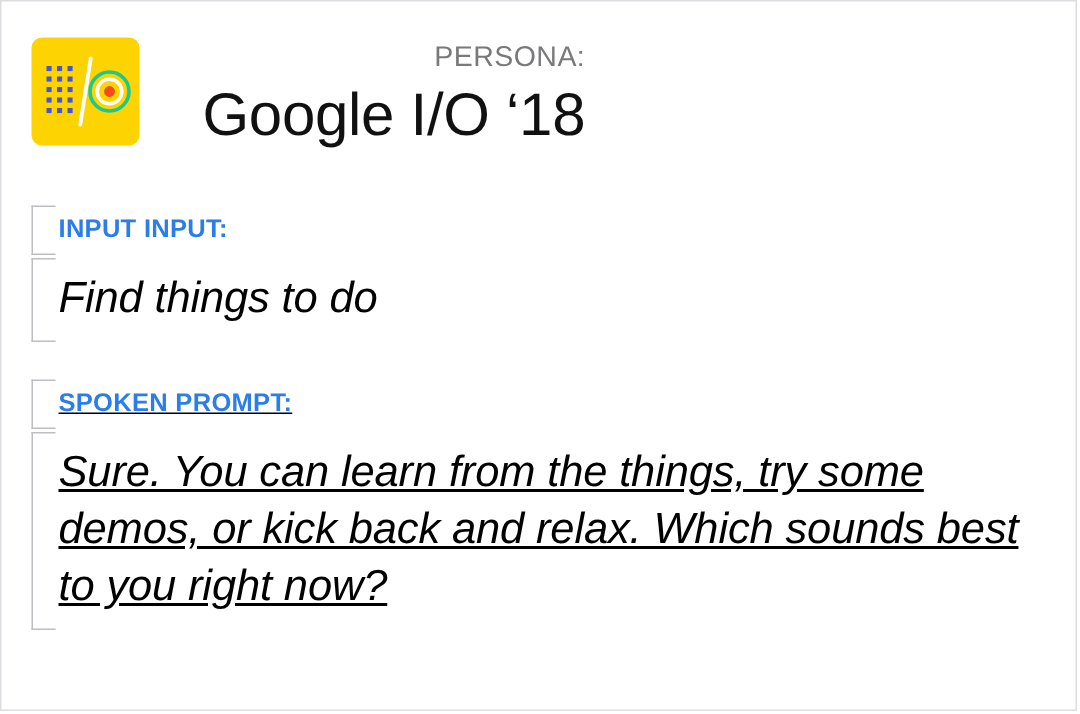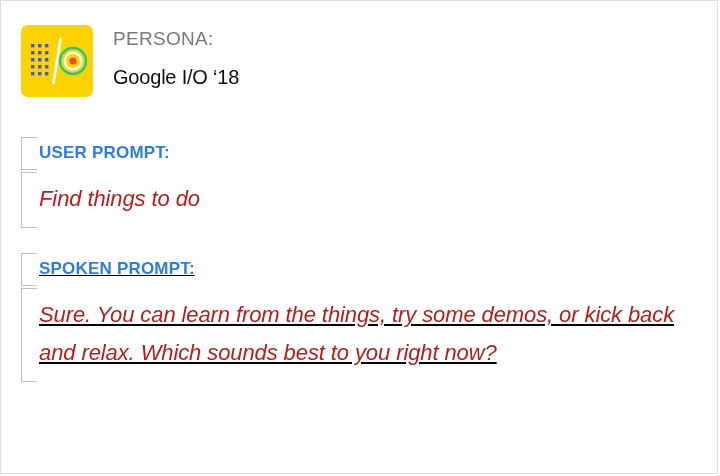--- a/index.html
+++ b/index.html
@@ -40,33 +40,34 @@
     position: relative;
     flex: none;
   }
   .logo-tile svg {
     display: block;
     width: 72px;
     height: 72px;
   }
 
   .header-text {
-    margin-left: 20px;
+    margin-left: 42px;
     padding-top: 2px;
+    text-align: right;
   }
   .persona-label {
     font-size: 19px;
     letter-spacing: 0.3px;
     color: #79797b;
     font-weight: 400;
     line-height: 24px;
     white-space: nowrap;
   }
   .persona-name {
-    font-size: 20px;
+    font-size: 40px;
     color: #111111;
     font-weight: 400;
     line-height: 40px;
     margin-top: 6px;
     letter-spacing: -0.2px;
     white-space: nowrap;
   }
 
   
   .section {
@@ -113,24 +114,24 @@
     font-size: 17px;
     font-weight: 700;
     letter-spacing: 0.2px;
     color: #2b7de9;
     line-height: 22px;
     padding: 5px 0 6px 0;
     white-space: nowrap;
   }
 
   .field-value {
-    font-size: 22px;
+    font-size: 29px;
     font-style: italic;
     font-weight: 400;
-    color: #b91c1c;
+    color: #000000;
     line-height: 38px;
     padding: 8px 0 10px 0;
     letter-spacing: -0.1px;
   }
 
   #user-input-section { top: 136px; }
   #spoken-prompt-section { top: 252px; text-decoration: underline; }
 
   #user-input-section .section-body-row { margin-top: 2px; }
   #spoken-prompt-section .section-body-row { margin-top: 2px; }
@@ -179,21 +180,21 @@
       <div class="persona-label">PERSONA:</div>
       <div class="persona-name">Google I/O ‘18</div>
     </div>
   </div>
 
   <div class="section" id="user-input-section">
     <div class="section-label-row">
       <span class="bracket">
         <span class="bracket-stem"></span>
       </span>
-      <div class="field-label">USER PROMPT:</div>
+      <div class="field-label">INPUT INPUT:</div>
     </div>
     <div class="section-body-row">
       <span class="bracket">
         <span class="bracket-stem"></span>
       </span>
       <div class="field-value">Find things to do</div>
     </div>
   </div>
 
   <div class="section" id="spoken-prompt-section">

